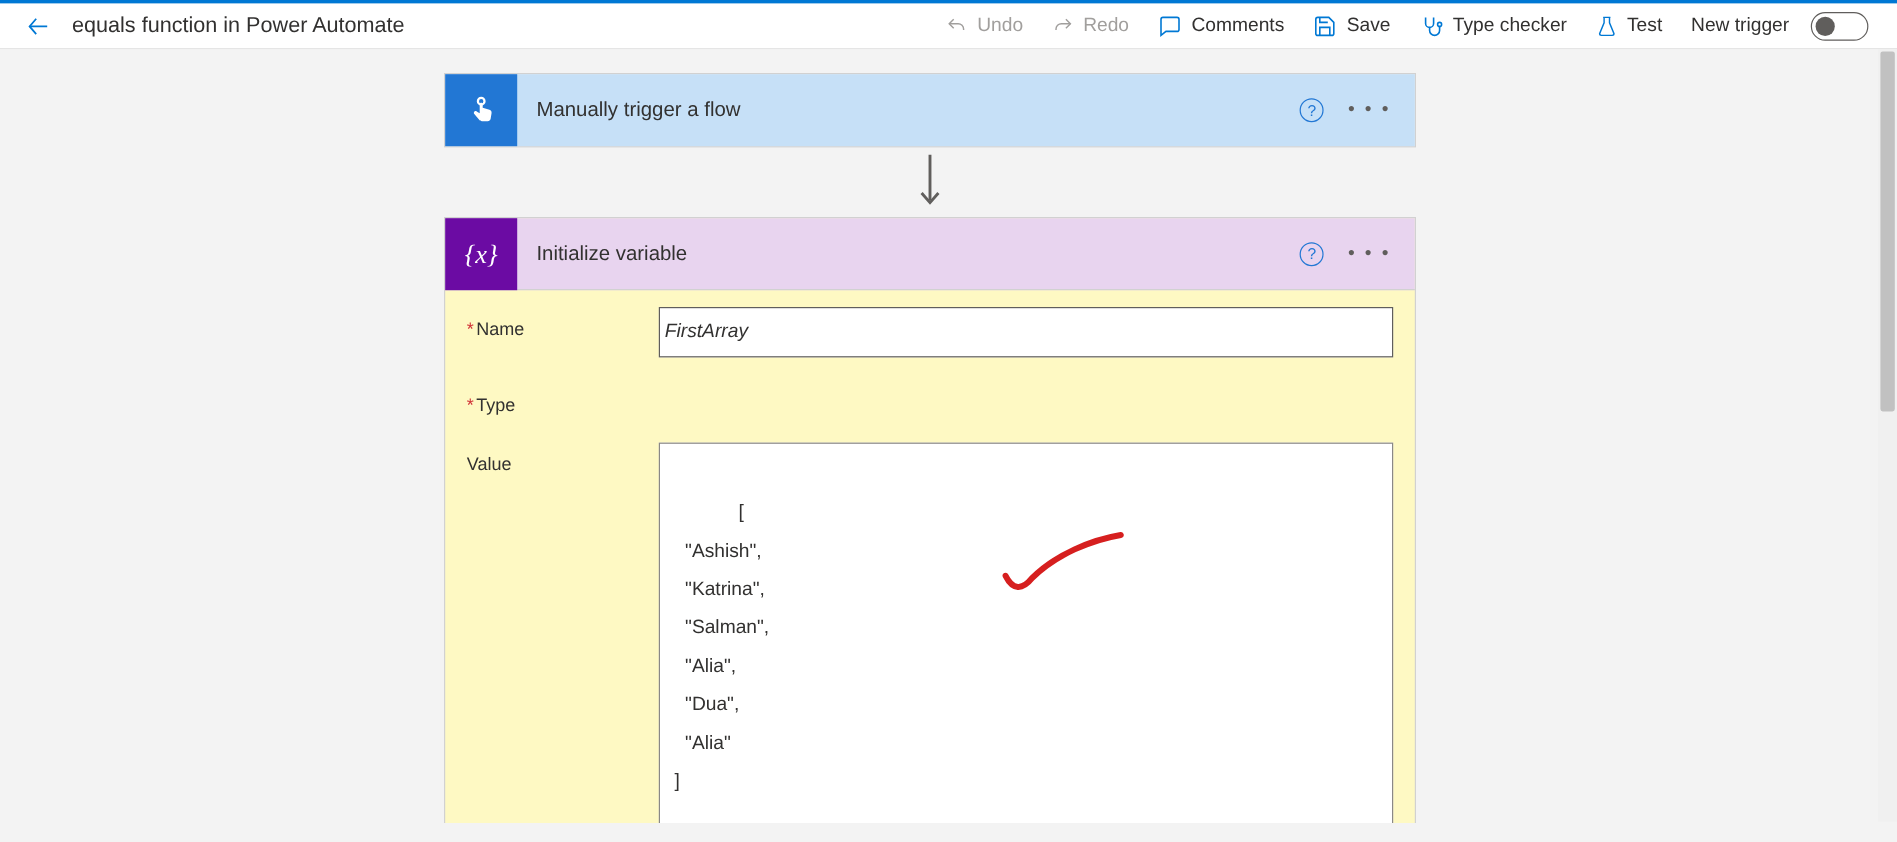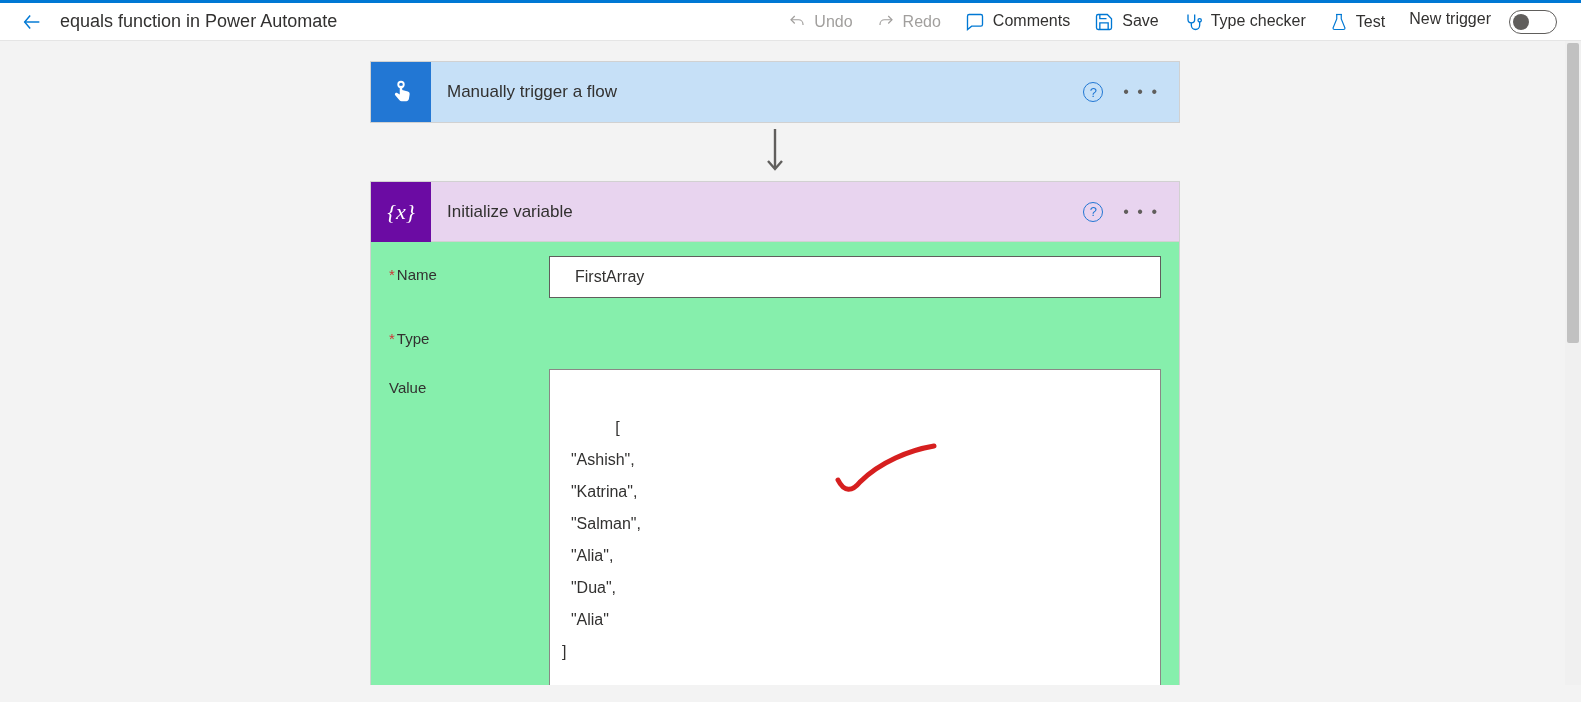--- a/index.html
+++ b/index.html
@@ -35,20 +35,21 @@
   }
   .title {
     font-size: 18px;
     color: #323130;
     margin-left: 8px;
     font-weight: 400;
   }
   .spacer { flex: 1; }
   .toolbar-btn {
     display: flex;
+    align-items: center;
     gap: 8px;
     padding: 6px 12px;
     font-size: 16px;
     color: #323130;
     cursor: pointer;
   }
   .toolbar-btn.disabled { color: #a19f9d; cursor: default; }
   .toolbar-btn svg { flex-shrink: 0; }
   .toggle {
     width: 48px;
@@ -74,21 +75,21 @@
   }
   .flow-col {
     position: absolute;
     left: 370px;
     top: 20px;
     width: 810px;
   }
   .card {
     width: 810px;
     border: 1px solid #d1d1d1;
-    background: #86efac;
+    background: #fef9c3;
   }
   .card-header {
     display: flex;
     align-items: center;
     height: 60px;
   }
   .trigger-header { background: #c6e0f7; }
   .trigger-icon-box {
     background: #2277d4;
     width: 60px; height: 60px;
@@ -147,25 +148,26 @@
     width: 160px;
     padding-top: 10px;
     font-size: 15px;
     color: #323130;
   }
   .req { color: #d13438; margin-right: 2px; }
   .field-input {
     flex: 1;
     border: 1px solid #605e5c;
     height: 42px;
-    padding: 0 25px;
+    padding: 0 4px;
     font-size: 16px;
     color: #323130;
     font-family: inherit;
     background: #fff;
+    font-style: italic;
   }
   .field-select {
     flex: 1;
     position: relative;
   }
   .field-select .field-input { width: 100%; padding-right: 36px; }
   .chev {
     position: absolute;
     right: 12px;
     top: 50%;

